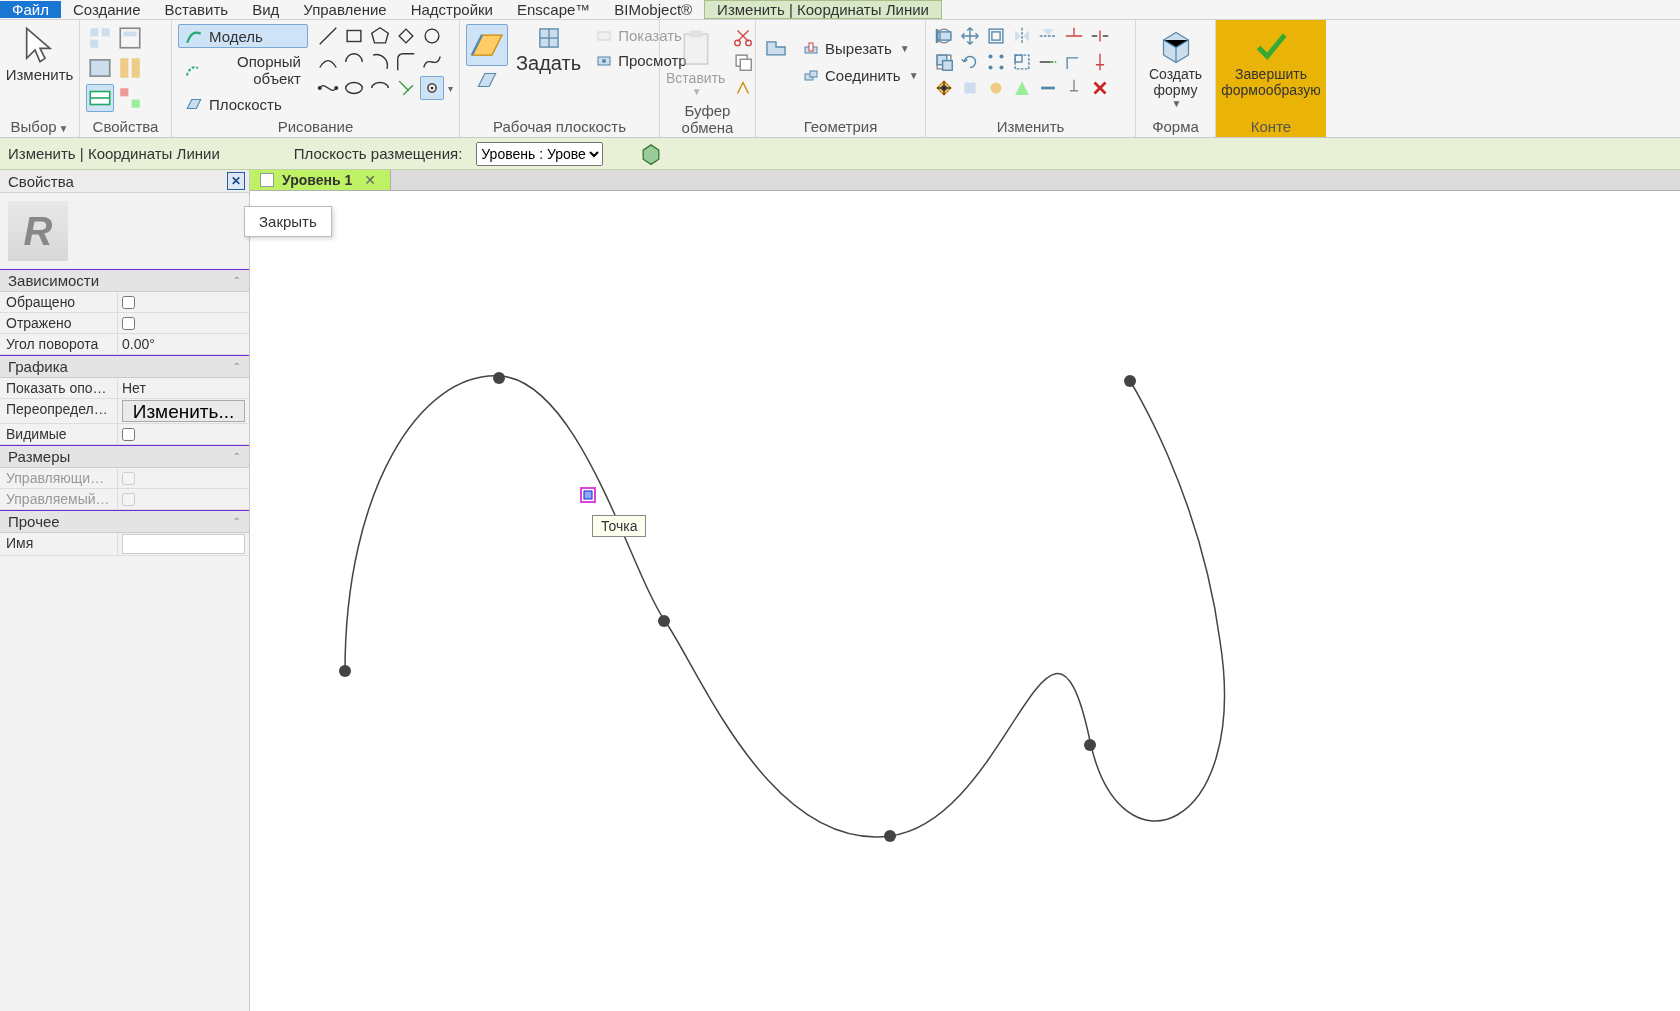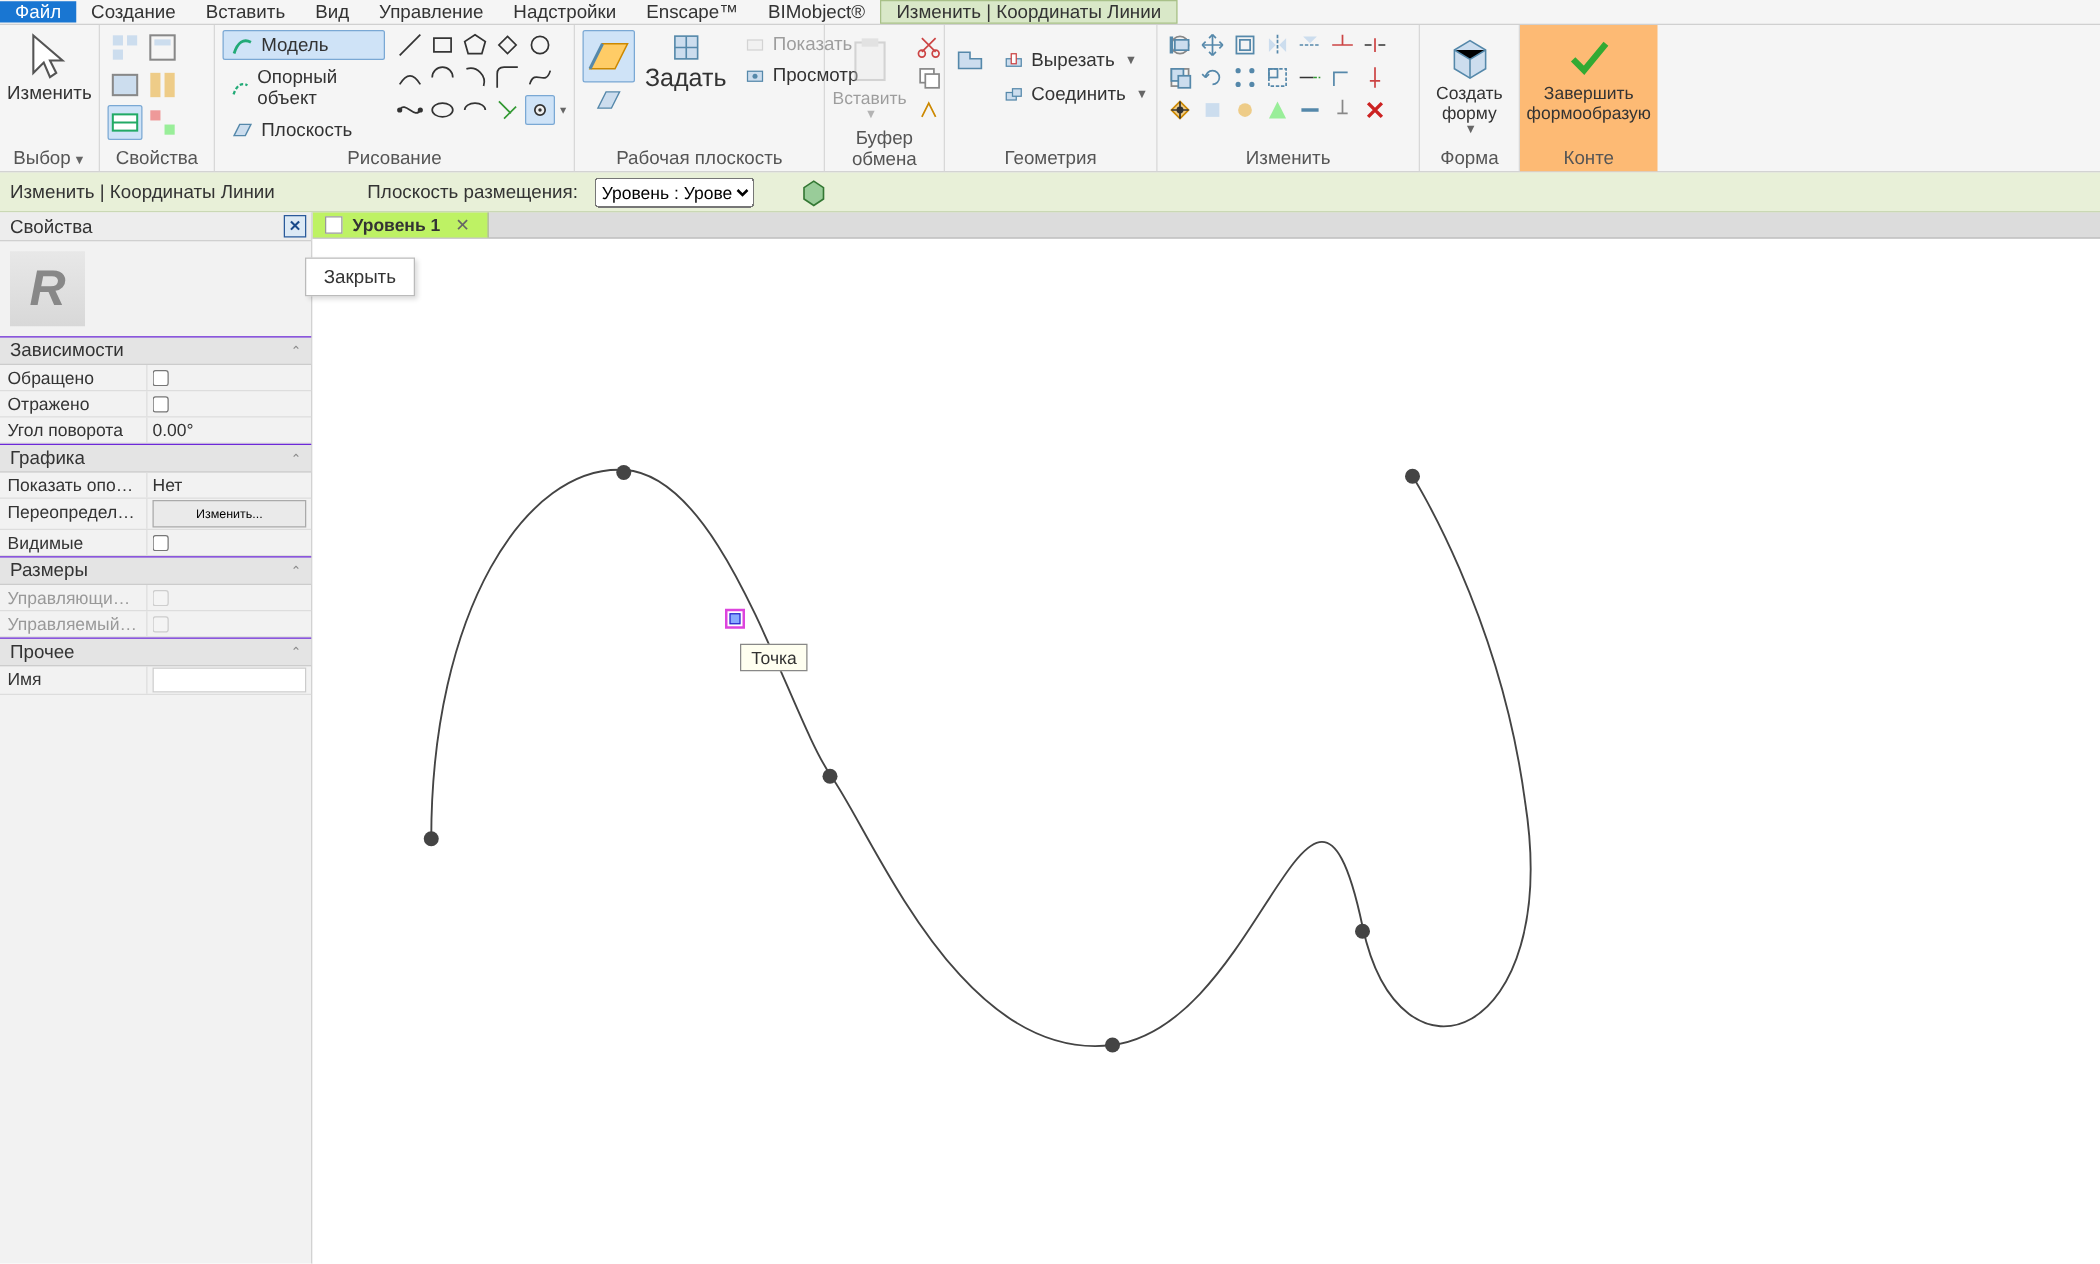--- a/index.html
+++ b/index.html
@@ -43,21 +43,21 @@
 .props-row2 { display: flex; align-items: center; padding: 2px 4px; gap: 4px; border-top: 1px solid #d8d8d8; border-bottom: 1px solid #d8d8d8; }
 .props-row2 select { flex: 1; font-size: 14px; height: 24px; }
 .edit-type { display: flex; align-items: center; gap: 4px; font-size: 14px; color: #999; padding: 2px 6px; }
 .pgroup-h { background: #e4e4e4; border-top: 1px solid #6d28d9; border-bottom: 1px solid #ccc; padding: 2px 8px; font-size: 15px; display: flex; justify-content: space-between; align-items: center; }
 .pgroup-h .exp { font-size: 10px; color: #888; }
 .prow { display: flex; border-bottom: 1px solid #ddd; font-size: 14px; }
 .prow .pname { width: 118px; padding: 2px 6px; border-right: 1px solid #ddd; white-space: nowrap; overflow: hidden; text-overflow: ellipsis; }
 .prow .pval { flex: 1; padding: 1px 4px; display: flex; align-items: center; }
 .prow .pval input[type=checkbox] { }
 .prow .pval .textval { border: 1px solid #ccc; background: #fff; width: 100%; height: 20px; padding: 0 4px; }
-.prow .pval .btnval { border: 1px solid #aaa; background: #eaeaea; width: 100%; height: 22px; font-size: 10px; }
+.prow .pval .btnval { border: 1px solid #aaa; background: #eaeaea; width: 100%; height: 22px; font-size: 19px; }
 .prow.dim .pname, .prow.dim .pval { color: #999; }
 .close-popup { position: absolute; left: 244px; top: 36px; background: #fff; border: 1px solid #bbb; box-shadow: 2px 2px 4px rgba(0,0,0,0.15); padding: 6px 14px; font-size: 15px; z-index: 5; }
 
 
 .viewtabs { height: 24px; background: #dcdcdc; border-bottom: 1px solid #b0b0b0; display: flex; align-items: stretch; }
 .vtab { display: flex; align-items: center; gap: 8px; padding: 0 10px; background: #bef264; border-right: 1px solid #b0b0b0; font-size: 14px; }
 .vtab .vicon { width: 14px; height: 14px; background: #fff; border: 1px solid #999; }
 .vtab .xclose { color: #666; font-size: 14px; padding: 0 4px; }
 
 
@@ -139,21 +139,21 @@
               <rect x="2" y="2" width="5" height="5" fill="#e99"></rect>
               <rect x="9" y="9" width="5" height="5" fill="#9e9"></rect>
             </svg>
           </div>
       </div>
     </div>
     <div class="label">Свойства</div>
   </div>
 
   <div class="panel" style="width:288px">
-    <div style="display:flex;gap:8px;">
+    <div style="display:flex;gap:8px;text-align:right;">
       <div class="rows" style="gap:2px">
         <div class="btn-w-text active">
           <svg width="18" height="18" viewBox="0 0 16 16">
               <path d="M2 14 Q6 2 14 6" fill="none" stroke="#2a7" stroke-width="2"></path>
             </svg>
           <span>Модель</span>
         </div>
         <div class="btn-w-text">
           <svg width="18" height="18" viewBox="0 0 16 16">
               <path d="M2 14 Q6 2 14 6" fill="none" stroke="#2a7" stroke-width="2" stroke-dasharray="3 2"></path>
@@ -533,21 +533,21 @@
             <path d="M6 12 L16 18 L26 12 M16 18 L16 30" stroke="#58a"></path>
           </svg>
         </div>
       <div style="font-size:14px;text-align:center;white-space:pre-line">Создать
 форму</div>
       <span class="chev">▼</span>
     </div>
     <div class="label">Форма</div>
   </div>
 
-  <div class="panel" style="width:110px;background:#fdba74;border-right:none">
+  <div class="panel" style="width:110px;background:#eab308;border-right:none">
     <div class="vgroup">
       <div class="iconbtn big">
           <svg class="si" viewBox="0 0 32 32">
             <path d="M6 18 L13 25 L27 8" fill="none" stroke="#3a3" stroke-width="4"></path>
           </svg>
         </div>
       <div style="font-size:14px;text-align:center;white-space:pre-line">Завершить
 формообразую</div>
     </div>
     <div class="label">Конте</div>

